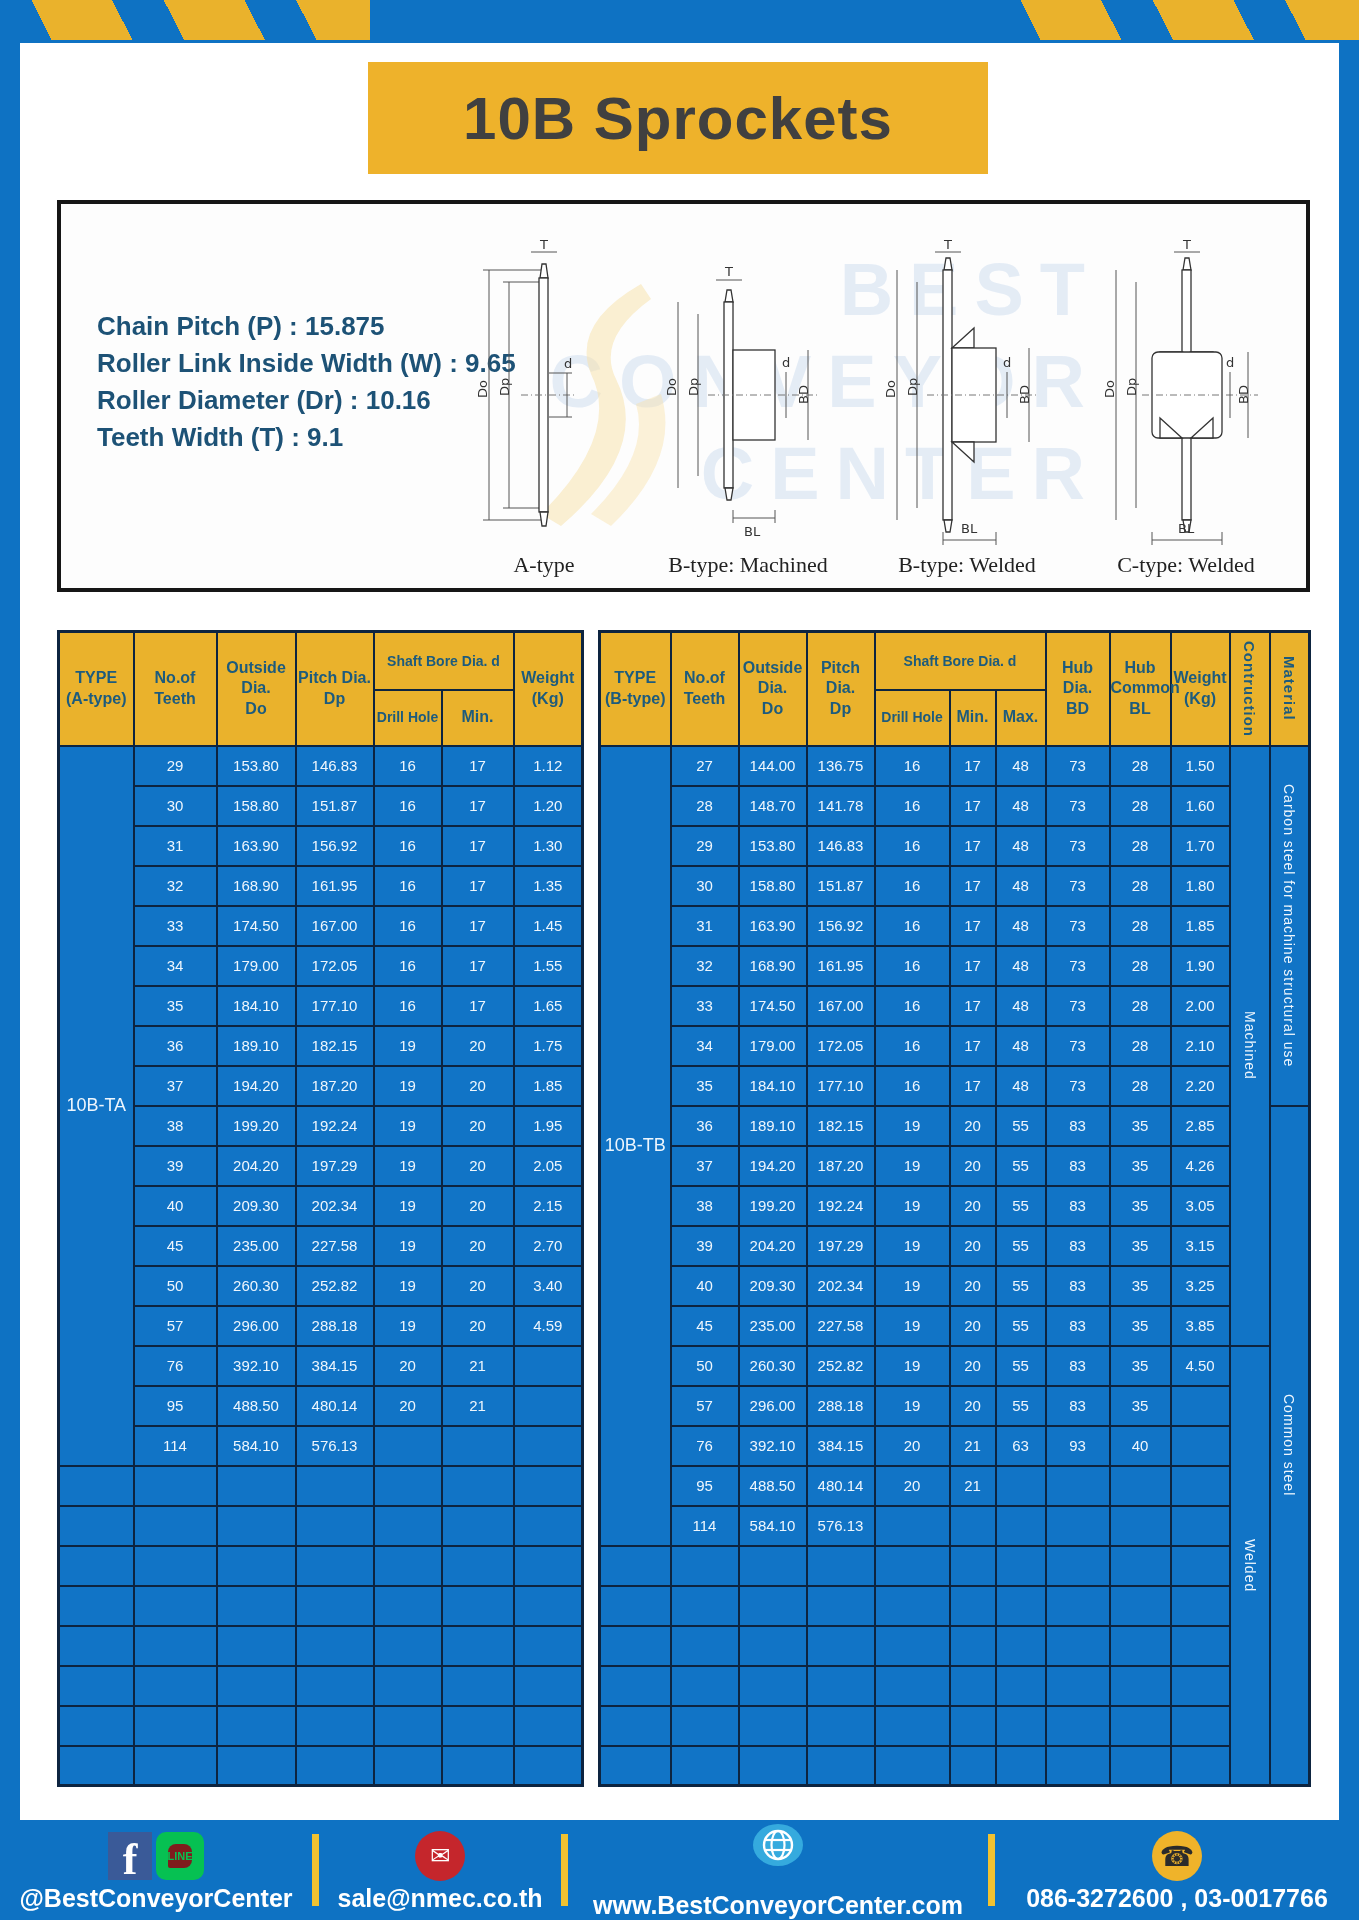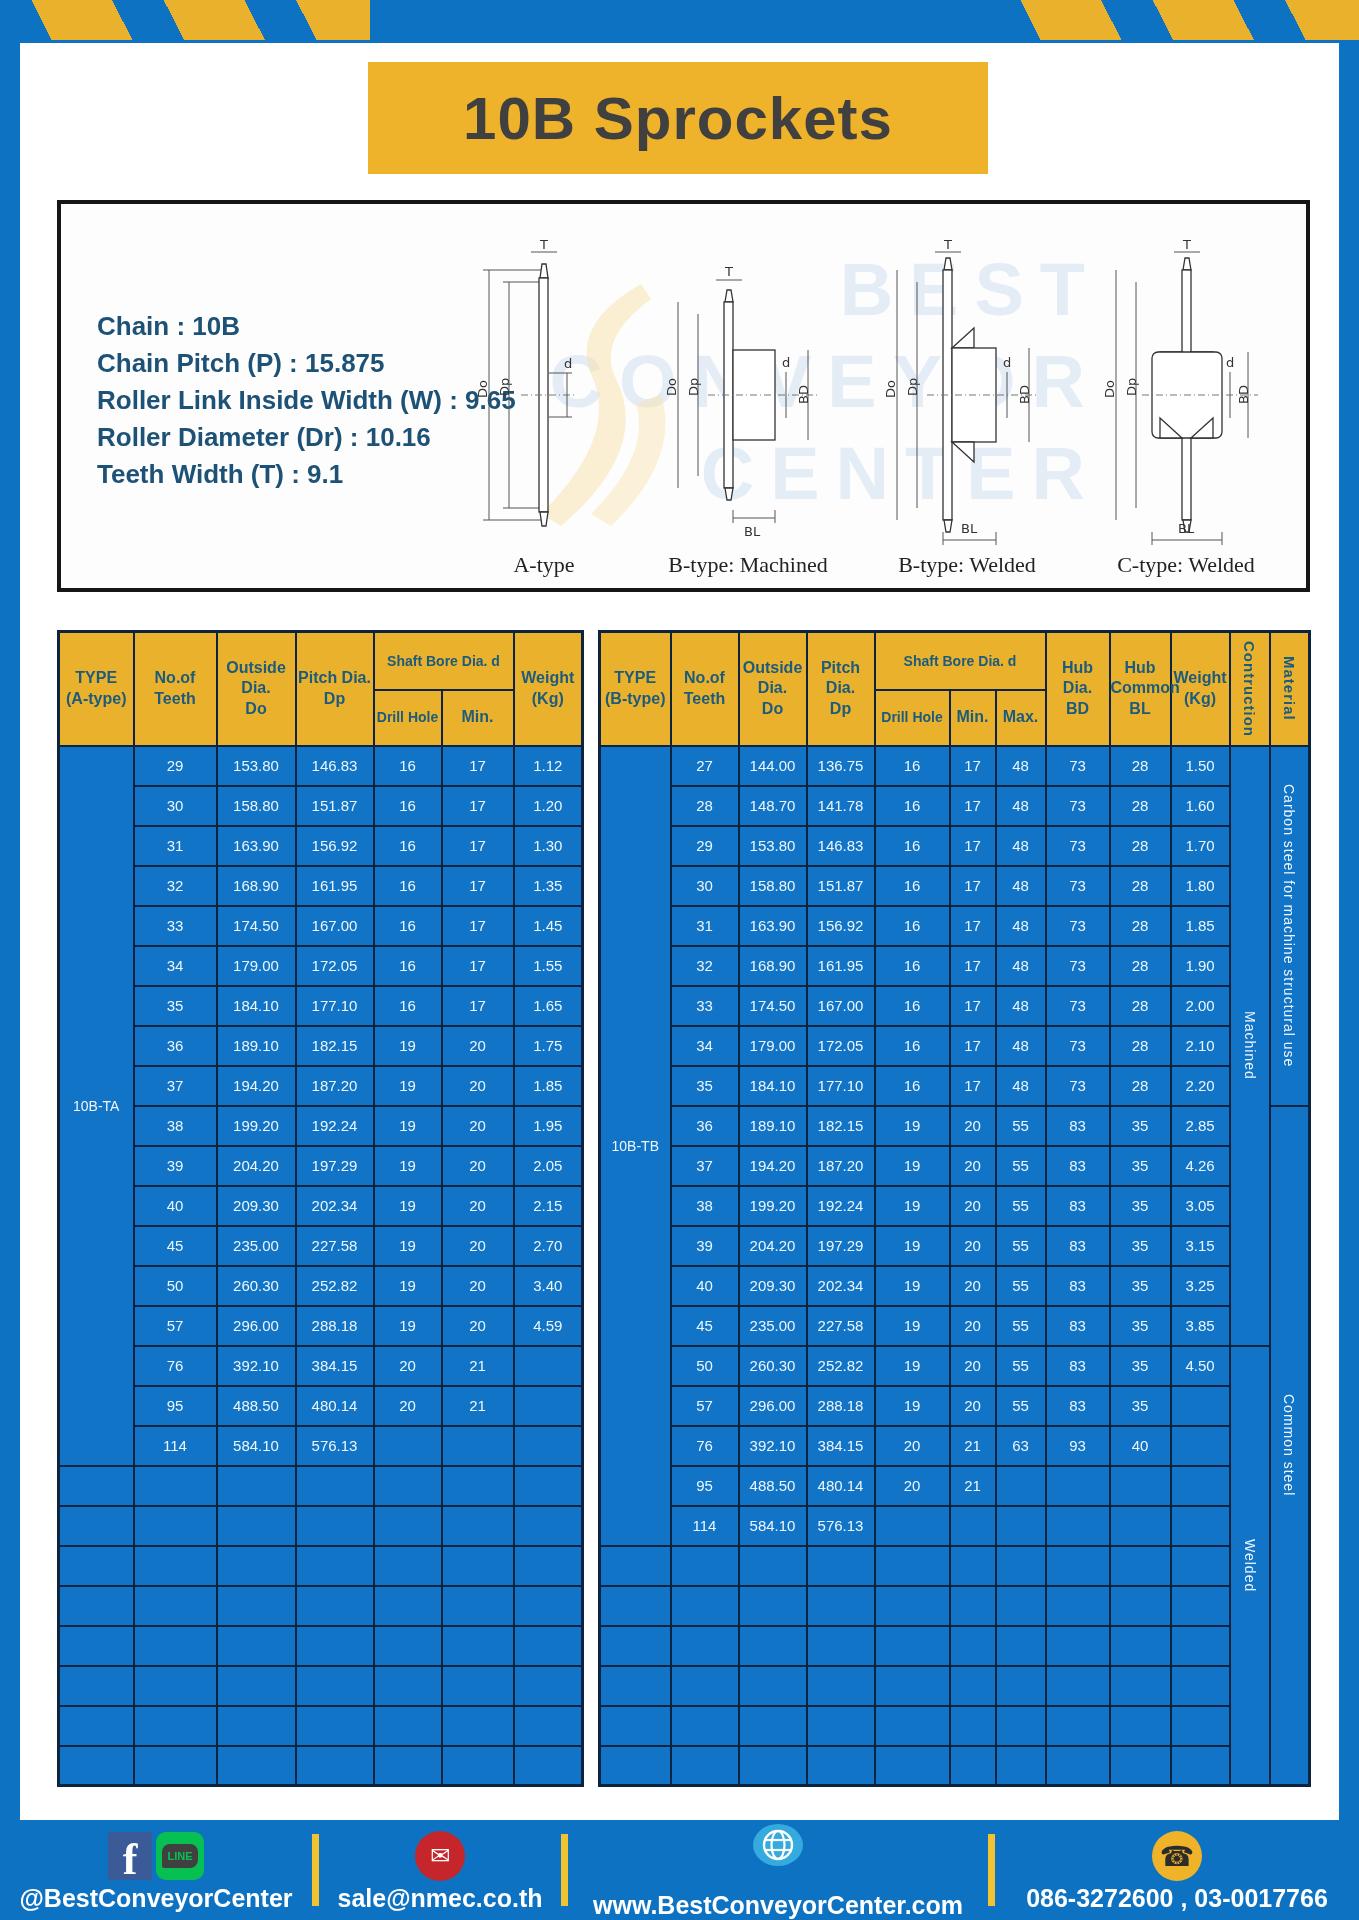--- a/index.html
+++ b/index.html
@@ -40,35 +40,35 @@
        text-align:center; vertical-align:middle; line-height:1.3; }
   .pre { white-space:pre-line; }
   .nowrap { white-space:nowrap; font-size:14px; }
   thead tr:first-child { height:58px; }
   thead tr:last-child  { height:56px; }
   td { border:2px solid #0d2440; height:40px; color:#eef6fd; font-size:15px; text-align:center;
        vertical-align:middle; overflow:hidden; }
   .vert { writing-mode:vertical-rl; letter-spacing:1px; padding:4px 0; }
   th.vert { font-size:15px; }
   td.vert { font-size:14px; }
-  .type-cell { font-size:14px; }
+  .type-cell { font-size:18px; }
 
   .footer { position:absolute; left:0; bottom:0; width:100%; height:100px; background:#0e72c3;
             display:flex; align-items:center; }
   .fsec { display:flex; flex-direction:column; align-items:center; justify-content:center; height:100%; padding-top:4px; }
   .fsec-1 { width:312px; } .fsec-2 { width:242px; } .fsec-3 { width:420px;gap:22px; } .fsec-4 { width:360px; flex:1; }
   .fsep { width:7px; height:72px; background:#f2c230; }
   .ficons { display:flex; gap:4px; align-items:center; height:50px; }
   .flabel { color:#ffffff; font-weight:bold; font-size:25px; margin-top:3px; white-space:nowrap; }
   .fb-icon { width:44px; height:48px; background:#3a5a98; color:#fff; font-family:"Liberation Serif",serif;
              font-weight:bold; font-size:44px; display:flex; align-items:flex-end; justify-content:center;
              line-height:40px; overflow:hidden; }
   .line-icon { width:48px; height:48px; background:#06c152; border-radius:10px; display:flex;
                align-items:center; justify-content:center; }
-  .line-bubble { background:#404040; border-radius:8px 8px 8px 2px; width:36px; height:24px; color:#06c152;
+  .line-bubble { background:#7f1d1d; border-radius:8px 8px 8px 2px; width:24px; height:24px; color:#06c152;
                  font-size:11px; font-weight:bold; display:flex; align-items:center; justify-content:center; }
   .circle { width:50px; height:50px; border-radius:50%; display:flex; align-items:center; justify-content:center; }
   .mail-icon  { background:#c5262c; color:#fff; font-size:24px; }
   .globe-icon { background:#35aade; }
   .phone-icon { background:#efb32a; color:#2b2b2b; font-size:28px; }
 </style>
 </head>
 <body>
 
 <div class="page">
@@ -85,21 +85,20 @@
       <svg class="wm-swoosh" width="260" height="300" viewBox="0 0 260 300">
         <path d="M40 260 Q120 180 90 120 Q70 70 140 30 L150 45 Q95 85 115 125 Q150 195 60 272 Z" fill="#f3c85e" opacity="0.55"></path>
         <path d="M90 260 Q150 200 135 150 L160 140 Q180 205 110 272 Z" fill="#f3c85e" opacity="0.45"></path>
       </svg>
       <div class="wm-line">BEST</div>
       <div class="wm-line">CONVEYOR</div>
       <div class="wm-line">CENTER</div>
     </div>
 
     <div class="specs">
-      <div class="spec-line">Chain  :  10B</div>
       <div class="spec-line">Chain Pitch (P)  :  15.875</div>
       <div class="spec-line">Roller Link Inside Width (W) : 9.65</div>
       <div class="spec-line">Roller Diameter (Dr)  : 10.16</div>
       <div class="spec-line">Teeth Width (T)  :  9.1</div>
     </div>
 
     <div class="diagrams">
 
       <figure class="diagram">
         <svg width="150" height="310" viewBox="0 0 150 310">

